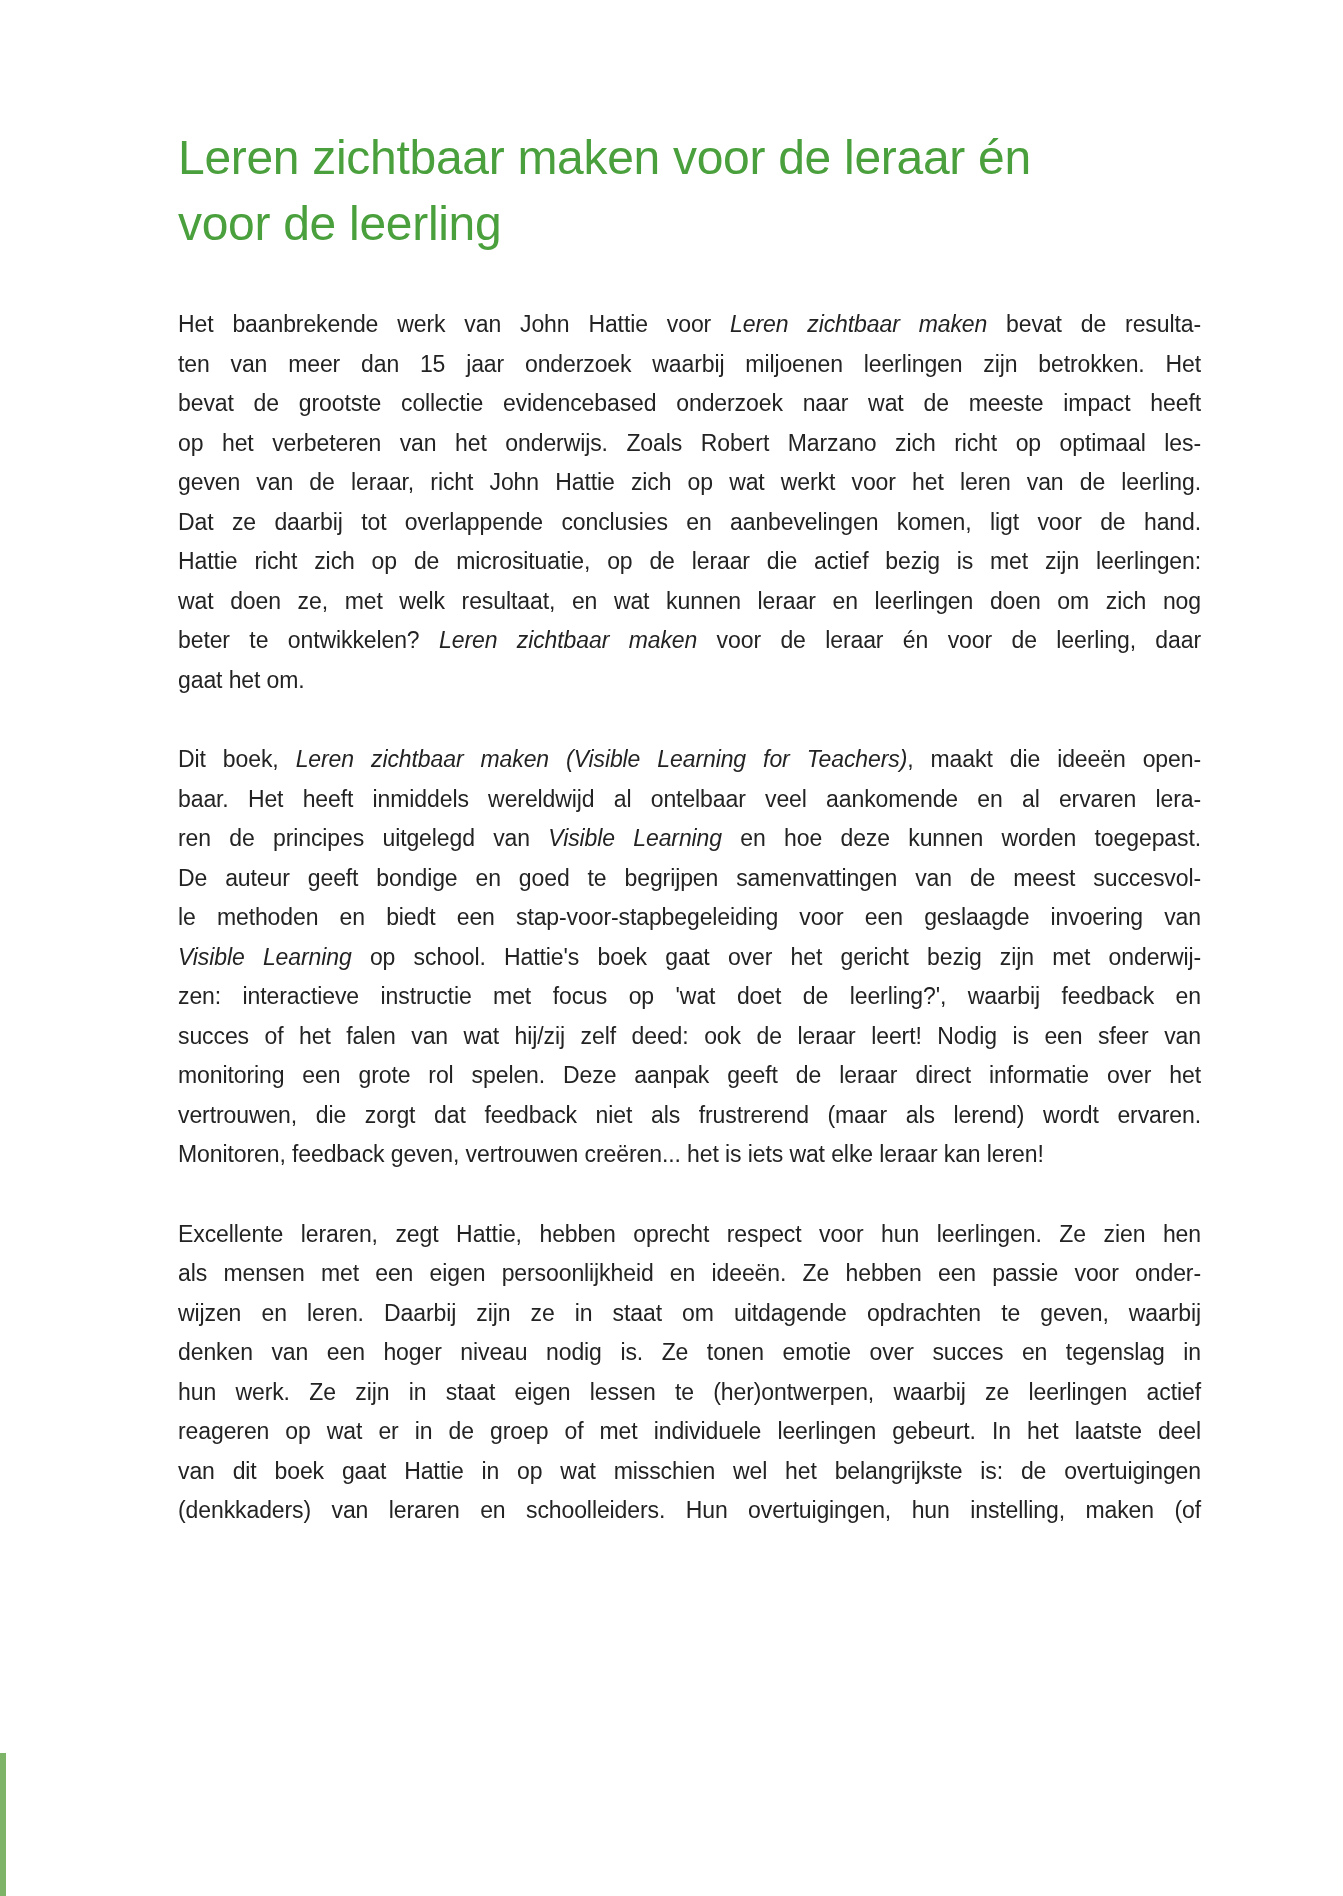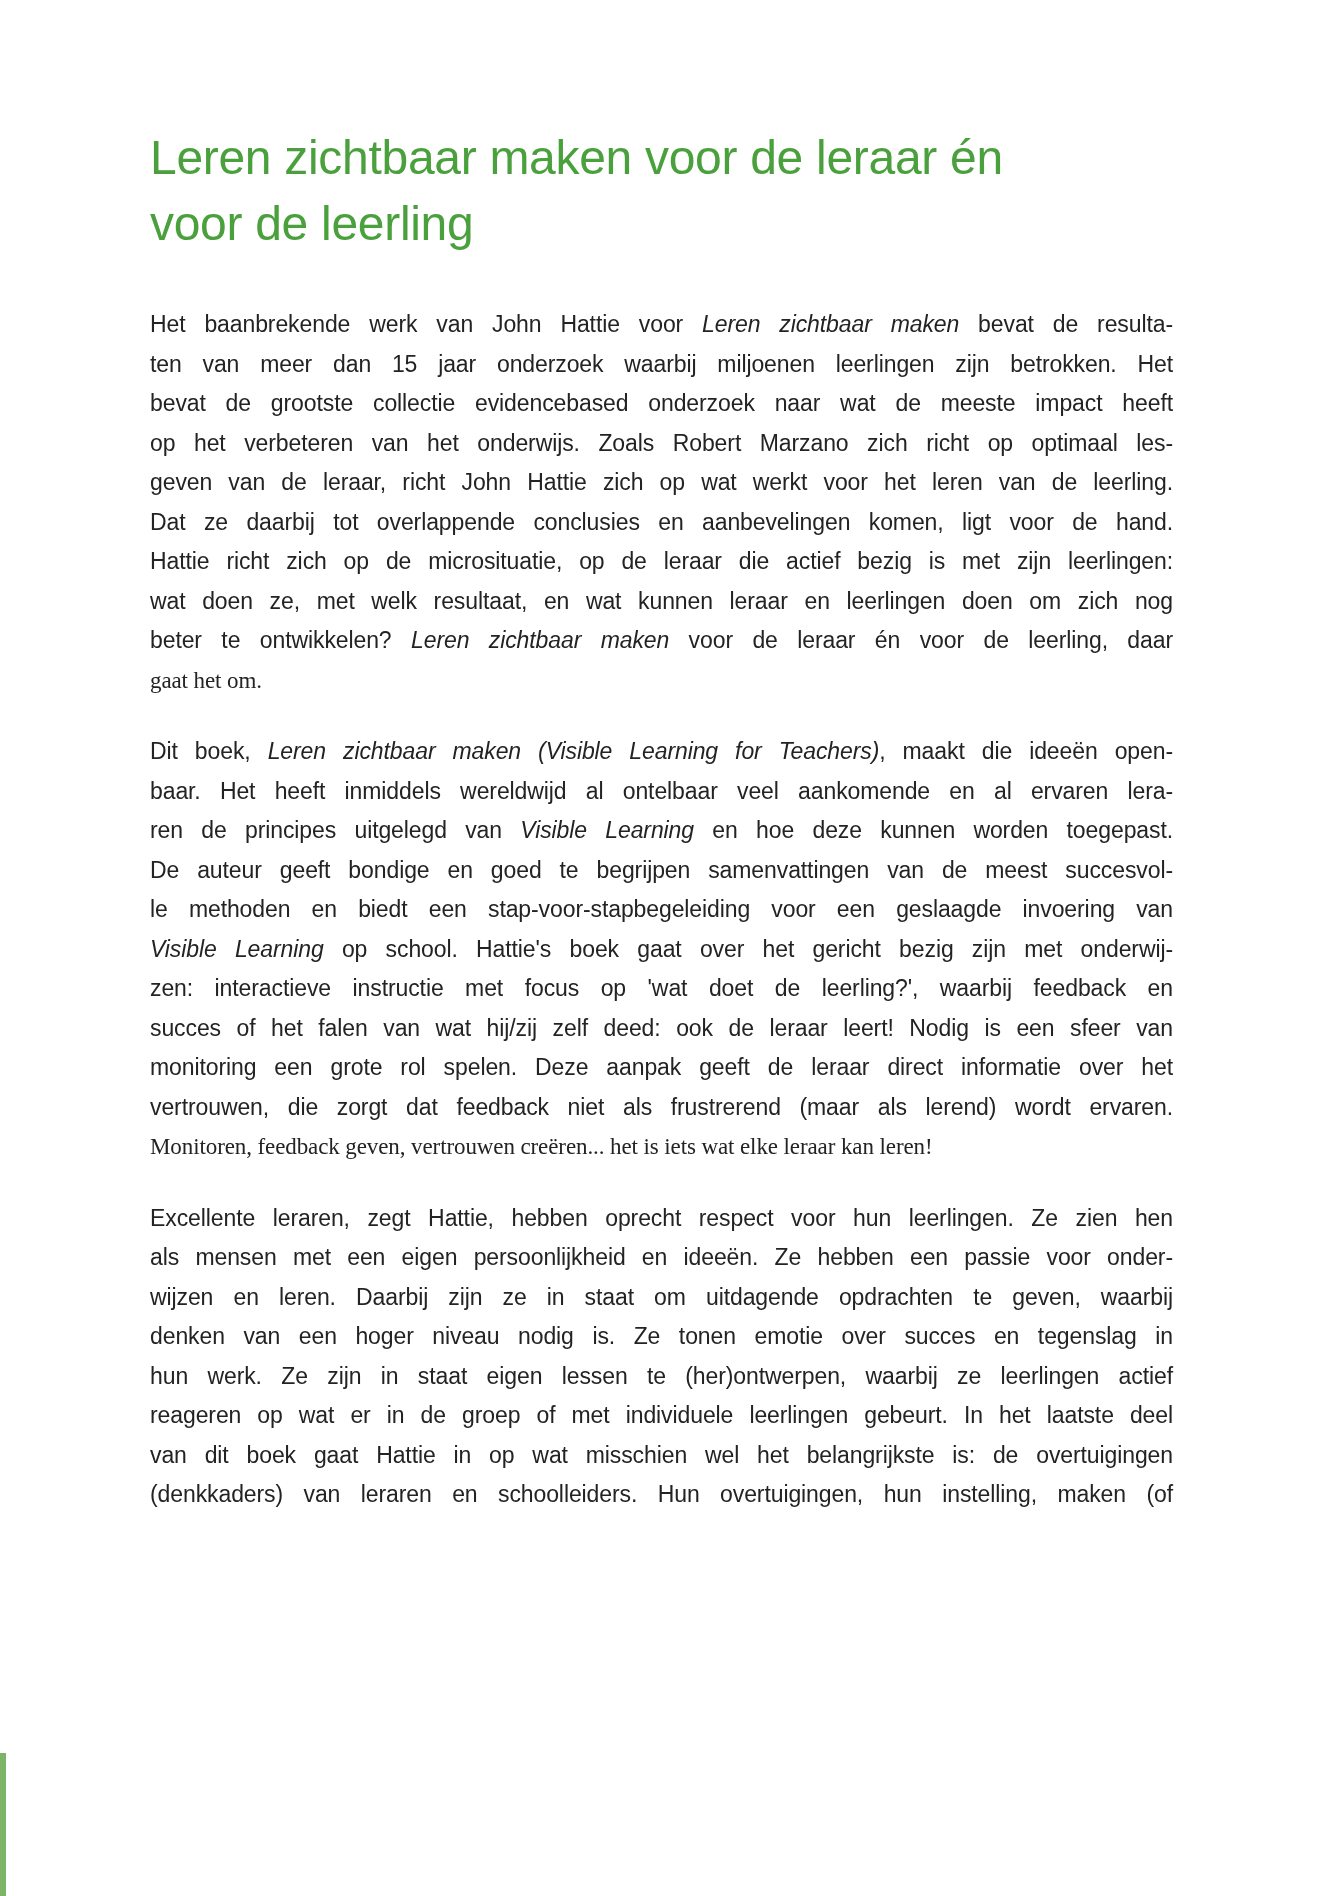--- a/index.html
+++ b/index.html
@@ -6,43 +6,43 @@
   body {
     width: 1343px;
     height: 1896px;
     background: #ffffff;
     position: relative;
     overflow: hidden;
     font-family: "Liberation Sans", sans-serif;
   }
   .content {
     position: absolute;
-    left: 150px;
+    left: 178px;
     top: 125px;
     width: 1023px;
   }
   .heading {
     font-size: 48px;
     line-height: 66px;
     font-weight: 400;
     letter-spacing: -0.3px;
     margin: 0 0 48px 0;
   }
   .heading .hline { display: block; }
   .para {
     font-size: 23px;
     line-height: 39.5px;
     letter-spacing: -0.1px;
   }
-  .para + .para { margin-top: 32px; }
+  .para + .para { margin-top: 40px; }
   .line {
     text-align: justify;
     text-align-last: justify;
   }
-  .line.last { text-align-last: left; font-family: Liberation Serif, serif; }
+  .line.last { text-align-last: left; }
   .line em { font-style: italic; }
   .edge-bar {
     position: absolute;
     left: 0;
     top: 1753px;
     width: 6px;
     height: 143px;
   }
 </style>
 </head>

